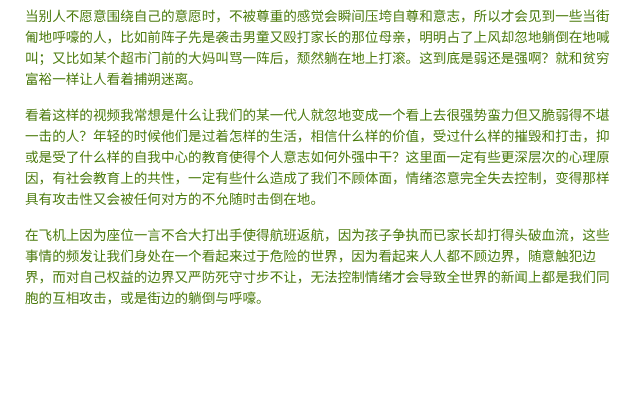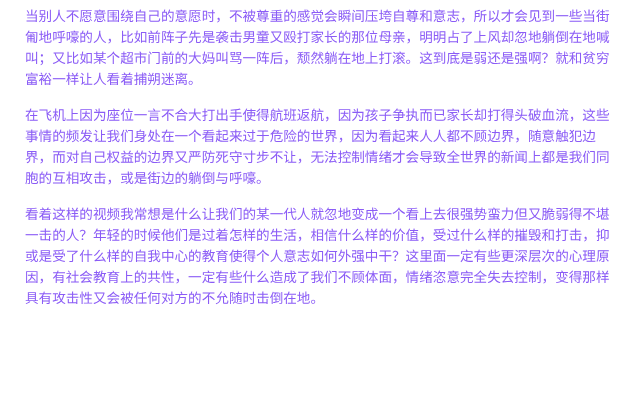--- a/index.html
+++ b/index.html
@@ -9,35 +9,35 @@
       overflow: hidden;
     }
     body {
       background: #ffffff;
       font-family: "Liberation Sans", "DejaVu Sans", sans-serif;
     }
     .article {
       width: 590px;
       margin: 0 auto 0 25px;
       padding-top: 6px;
-      color: #8b5cf6;
+      color: #4d7c0f;
       font-size: 13.6px;
       line-height: 21px;
       letter-spacing: 0;
       text-align: left;
       word-break: normal;
       line-break: strict;
     }
     .article p {
       margin: 0 0 15px 0;
     }
     .article p:last-child {
       margin-bottom: 0;
     }
   </style>
 </head>
 <body>
 
 <div class="article">
   <p>当别人不愿意围绕自己的意愿时，不被尊重的感觉会瞬间压垮自尊和意志，所以才会见到一些当街匍地呼嚎的人，比如前阵子先是袭击男童又殴打家长的那位母亲，明明占了上风却忽地躺倒在地喊叫；又比如某个超市门前的大妈叫骂一阵后，颓然躺在地上打滚。这到底是弱还是强啊？就和贫穷富裕一样让人看着捕朔迷离。</p>
+  <p>看着这样的视频我常想是什么让我们的某一代人就忽地变成一个看上去很强势蛮力但又脆弱得不堪一击的人？年轻的时候他们是过着怎样的生活，相信什么样的价值，受过什么样的摧毁和打击，抑或是受了什么样的自我中心的教育使得个人意志如何外强中干？这里面一定有些更深层次的心理原因，有社会教育上的共性，一定有些什么造成了我们不顾体面，情绪恣意完全失去控制，变得那样具有攻击性又会被任何对方的不允随时击倒在地。</p>
   <p>在飞机上因为座位一言不合大打出手使得航班返航，因为孩子争执而已家长却打得头破血流，这些事情的频发让我们身处在一个看起来过于危险的世界，因为看起来人人都不顾边界，随意触犯边界，而对自己权益的边界又严防死守寸步不让，无法控制情绪才会导致全世界的新闻上都是我们同胞的互相攻击，或是街边的躺倒与呼嚎。</p>
-  <p>看着这样的视频我常想是什么让我们的某一代人就忽地变成一个看上去很强势蛮力但又脆弱得不堪一击的人？年轻的时候他们是过着怎样的生活，相信什么样的价值，受过什么样的摧毁和打击，抑或是受了什么样的自我中心的教育使得个人意志如何外强中干？这里面一定有些更深层次的心理原因，有社会教育上的共性，一定有些什么造成了我们不顾体面，情绪恣意完全失去控制，变得那样具有攻击性又会被任何对方的不允随时击倒在地。</p>
 </div>
 
 </body></html>

